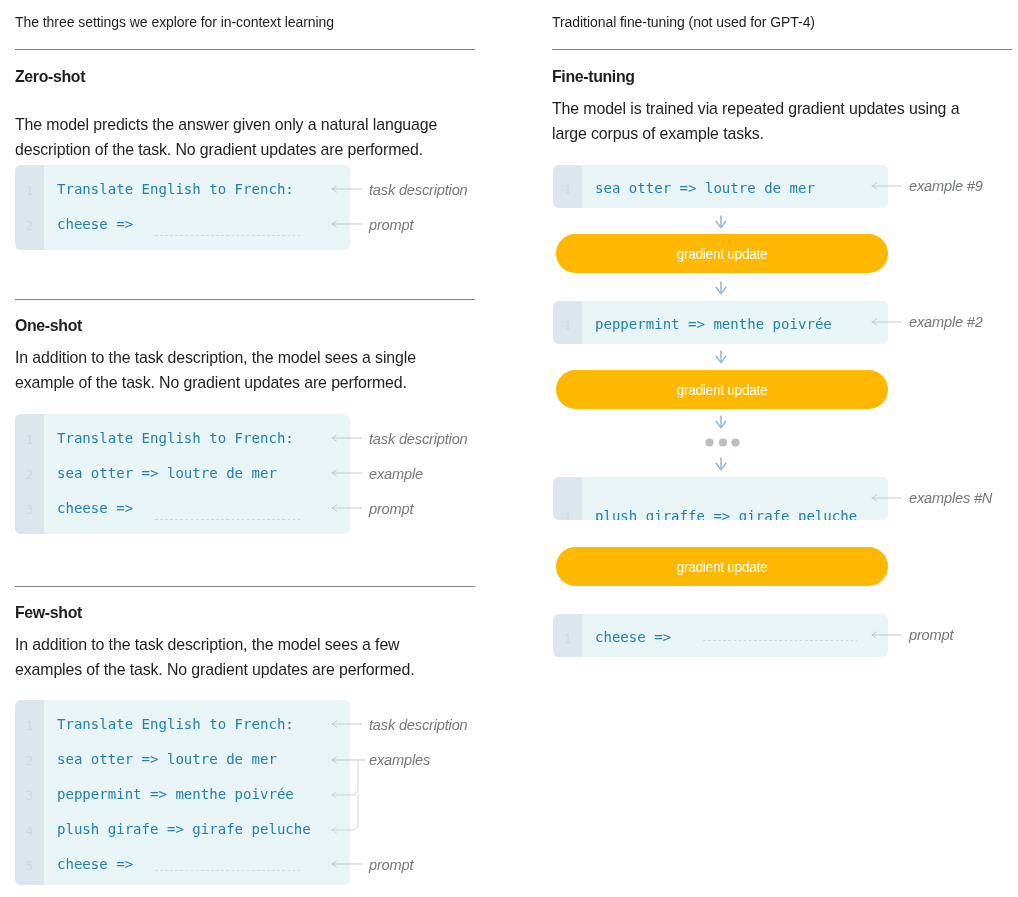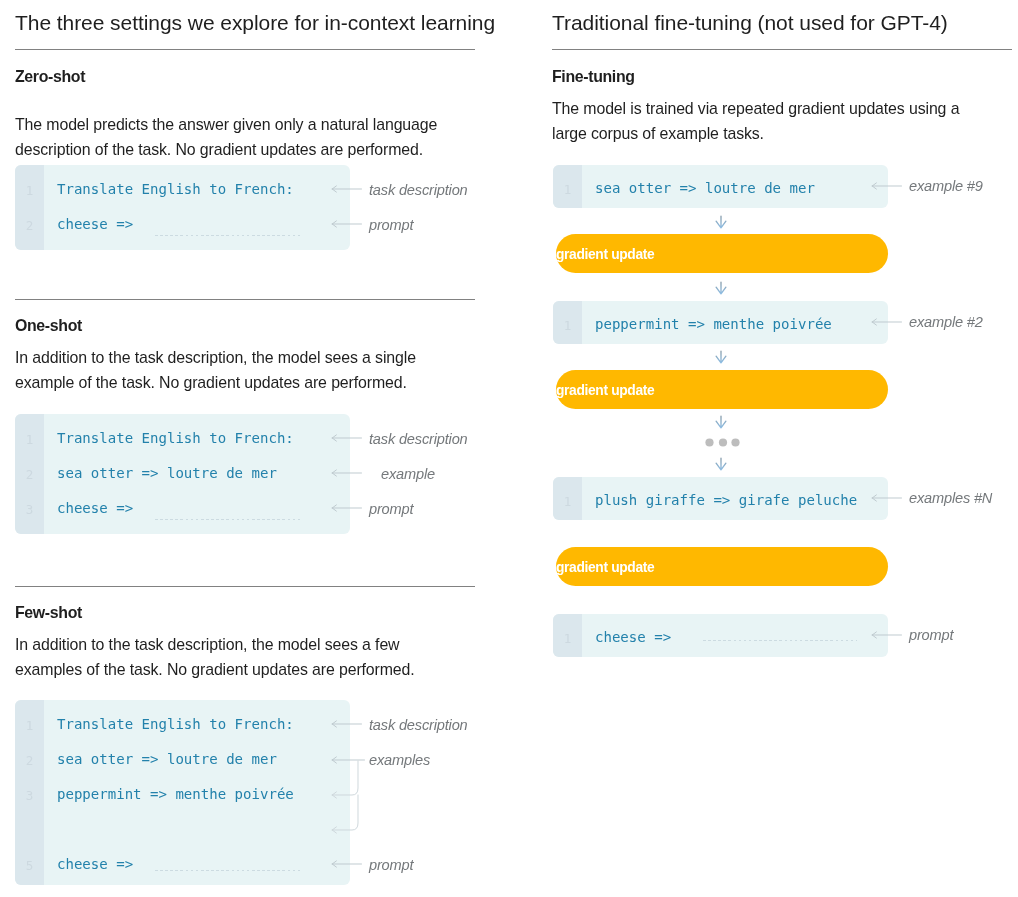--- a/index.html
+++ b/index.html
@@ -7,21 +7,21 @@
   body{width:1018px;height:897px;background:#ffffff;
        font-family:"Liberation Sans",sans-serif;
        -webkit-font-smoothing:antialiased;-moz-osx-font-smoothing:grayscale;
        text-rendering:optimizeLegibility;overflow:hidden;}
   *{-webkit-font-smoothing:antialiased;}
   .page{position:relative;width:1018px;height:897px;}
   .col{position:absolute;top:0;width:460px;}
   .colL{left:15px;}
   .colR{left:552px;}
 
-  .coltitle{font-size:21px;color:#1f1f1f;line-height:19px;
+  .coltitle{font-size:14px;color:#1f1f1f;line-height:19px;
             position:absolute;top:13px;left:0;white-space:nowrap;letter-spacing:-0.06px;text-align:right;}
   .hrule{position:absolute;left:0;width:460px;height:1.3px;background:#818181;}
 
   .sechead{position:absolute;left:0;font-size:15.9px;font-weight:bold;color:#1f1f1f;
            line-height:16px;white-space:nowrap;letter-spacing:-0.35px;}
   .desc{position:absolute;left:0;width:436px;font-size:15.9px;color:#1f1f1f;
         line-height:25px;letter-spacing:-0.12px;}
 
   
   .codeblock{position:absolute;left:0;border-radius:6px;overflow:hidden;
@@ -38,21 +38,21 @@
         background-image:repeating-linear-gradient(to right,#ccdbe1 0px,#ccdbe1 2.6px,rgba(0,0,0,0) 2.6px,rgba(0,0,0,0) 5.1px);}
 
   
   .note{position:absolute;font-size:14.6px;font-style:italic;color:#74787b;
         white-space:nowrap;line-height:16px;letter-spacing:-0.18px;}
   .arrow{position:absolute;}
   .arrow svg{display:block;}
 
   
   .pill{position:absolute;height:39px;border-radius:19.5px;background:#ffb800;
-        color:#ffffff;font-size:13.8px;font-weight:bold;text-align:left;
+        color:#ffffff;font-size:13.8px;font-weight:normal;text-align:center;
         line-height:41px;letter-spacing:-0.34px;}
   .ellipsis{position:absolute;}
 </style>
 </head>
 <body>
 
 <div class="page">
 
   <div class="col colL">
     <div class="coltitle">The three settings we explore for in-context learning</div>
@@ -111,21 +111,21 @@
         <svg width="34" height="14" viewBox="0 0 34 14">
           <path d="M2.2 7 H31.5 M2.2 7 L6.4 3.9 M2.2 7 L6.4 10.1" fill="none" stroke="#bdc8ce" stroke-width="0.95" stroke-linecap="round" stroke-linejoin="round"></path>
         </svg>
       </div>
     <div class="note" style="left:354px;top:431px">task description</div>
     <div class="arrow" style="left:315px;top:466px">
         <svg width="34" height="14" viewBox="0 0 34 14">
           <path d="M2.2 7 H31.5 M2.2 7 L6.4 3.9 M2.2 7 L6.4 10.1" fill="none" stroke="#bdc8ce" stroke-width="0.95" stroke-linecap="round" stroke-linejoin="round"></path>
         </svg>
       </div>
-    <div class="note" style="left:366px;top:466px">example</div>
+    <div class="note" style="left:354px;top:466px">example</div>
     <div class="arrow" style="left:315px;top:501px">
         <svg width="34" height="14" viewBox="0 0 34 14">
           <path d="M2.2 7 H31.5 M2.2 7 L6.4 3.9 M2.2 7 L6.4 10.1" fill="none" stroke="#bdc8ce" stroke-width="0.95" stroke-linecap="round" stroke-linejoin="round"></path>
         </svg>
       </div>
     <div class="note" style="left:354px;top:501px">prompt</div>
 
     <div class="hrule" style="top:586px"></div>
 
     <div class="sechead" style="top:605px">Few-shot</div>
@@ -137,20 +137,24 @@
         <div class="lineno">1</div>
         <div class="codetext">Translate English to French:</div>
       </div>
       <div class="coderow" style="top:42px">
         <div class="lineno">2</div>
         <div class="codetext">sea otter =&gt; loutre de mer</div>
       </div>
       <div class="coderow" style="top:77px">
         <div class="lineno">3</div>
         <div class="codetext">peppermint =&gt; menthe poivrée</div>
+      </div>
+      <div class="coderow" style="top:112px">
+        <div class="lineno">4</div>
+        <div class="codetext">plush girafe =&gt; girafe peluche</div>
       </div>
       <div class="coderow" style="top:147px">
         <div class="lineno">5</div>
         <div class="codetext">cheese =&gt;</div>
       </div>
       <div class="dots" style="left:140px;top:170px;width:148px"></div>
     </div>
     <div class="arrow" style="left:315px;top:717px">
         <svg width="34" height="14" viewBox="0 0 34 14">
           <path d="M2.2 7 H31.5 M2.2 7 L6.4 3.9 M2.2 7 L6.4 10.1" fill="none" stroke="#bdc8ce" stroke-width="0.95" stroke-linecap="round" stroke-linejoin="round"></path>
@@ -246,21 +250,21 @@
     <div class="pill" style="top:370px;left:4px;width:332px">gradient update</div>
 
     <div class="ellipsis" style="left:152px;top:434px"><svg width="38" height="18" viewBox="0 0 38 18">
           <circle cx="5.5" cy="8.5" r="4.1" fill="#bdbdbd"></circle>
           <circle cx="19" cy="8.5" r="4.1" fill="#bdbdbd"></circle>
           <circle cx="31.5" cy="8.5" r="4.1" fill="#bdbdbd"></circle>
         </svg></div>
 
     <div class="codeblock" style="top:477px;left:1px;width:335px;height:43px">
       <div class="gutter"></div>
-      <div class="coderow" style="top:6px">
+      <div class="coderow" style="top:22px">
         <div class="lineno">1</div>
         <div class="codetext">plush giraffe =&gt; girafe peluche</div>
       </div>
     </div>
     <div class="arrow" style="left:318px;top:491px">
         <svg width="34" height="14" viewBox="0 0 34 14">
           <path d="M2.2 7 H31.5 M2.2 7 L6.4 3.9 M2.2 7 L6.4 10.1" fill="none" stroke="#bdc8ce" stroke-width="0.95" stroke-linecap="round" stroke-linejoin="round"></path>
         </svg>
       </div>
     <div class="note" style="left:357px;top:490px">examples #N</div>

